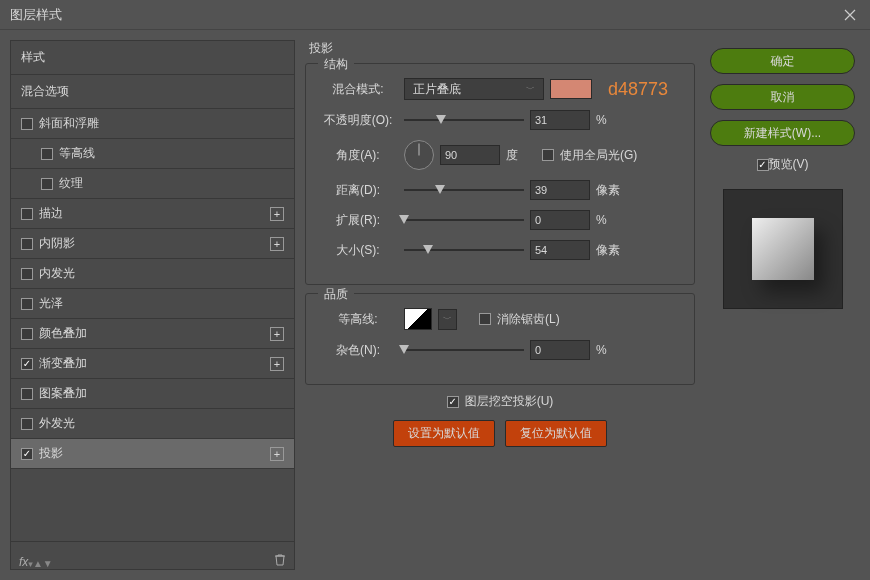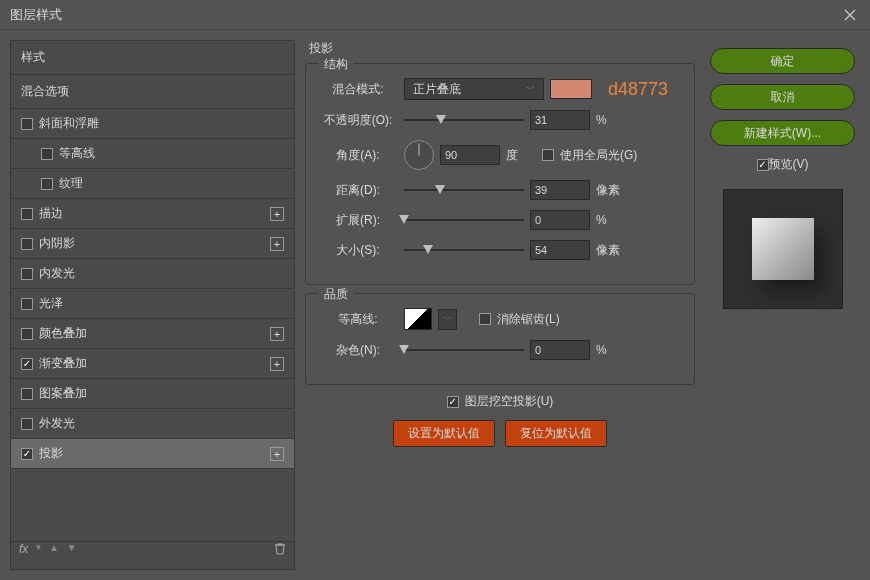--- a/index.html
+++ b/index.html
@@ -11,21 +11,21 @@
 .left-panel { width: 285px; background: #4a4a4a; border: 1px solid #383838; display: flex; flex-direction: column; }
 .left-header { padding: 8px 10px; border-bottom: 1px solid #383838; font-size: 12px; }
 .left-sub { padding: 8px 10px; border-bottom: 1px solid #383838; font-size: 12px; }
 .style-list { flex: 1; }
 .style-item { display: flex; align-items: center; padding: 6px 10px; border-bottom: 1px solid #383838; gap: 6px; }
 .style-item.selected { background: #6a6a6a; }
 .style-item.indent { padding-left: 30px; }
 .checkbox { width: 12px; height: 12px; border: 1px solid #999; background: #3a3a3a; display: inline-flex; align-items: center; justify-content: center; }
 .checkbox.checked::after { content: "✓"; color: #fff; font-size: 10px; line-height: 1; }
 .plus-btn { width: 14px; height: 14px; border: 1px solid #999; display: flex; align-items: center; justify-content: center; margin-left: auto; font-size: 11px; }
-.left-footer { height: 28px; border-top: 1px solid #383838; display: flex; align-items: flex-start; padding: 0 8px; gap: 8px; }
+.left-footer { height: 28px; border-top: 1px solid #383838; display: flex; align-items: flex-end; padding: 0 8px; }
 .fx-label { font-style: italic; color: #aaa; }
 .arrow { color: #888; font-size: 10px; }
 .trash { margin-left: auto; color: #aaa; }
 .center-panel { flex: 1; }
 .section-title { font-size: 12px; margin-bottom: 6px; padding-left: 4px; }
 .fieldset { border: 1px solid #3a3a3a; border-radius: 3px; padding: 14px 12px 14px 12px; margin-bottom: 8px; position: relative; }
 .fieldset .legend { position: absolute; top: -8px; left: 12px; background: #535353; padding: 0 6px; font-size: 12px; }
 .row { display: flex; align-items: center; margin-bottom: 10px; gap: 6px; }
 .row .label { width: 80px; text-align: center; font-size: 12px; }
 .select { background: #3f3f3f; border: 1px solid #2a2a2a; height: 22px; display: flex; align-items: center; padding: 0 8px; width: 140px; justify-content: space-between; }

